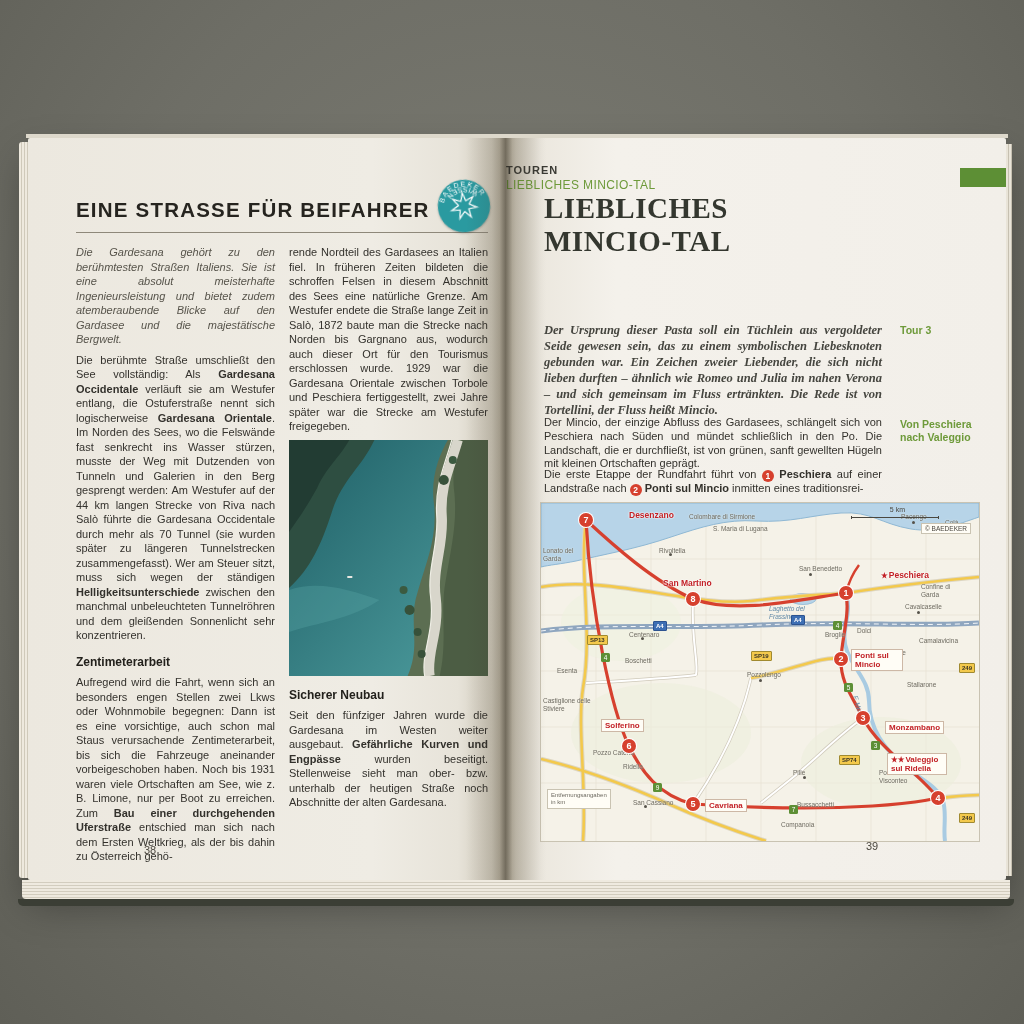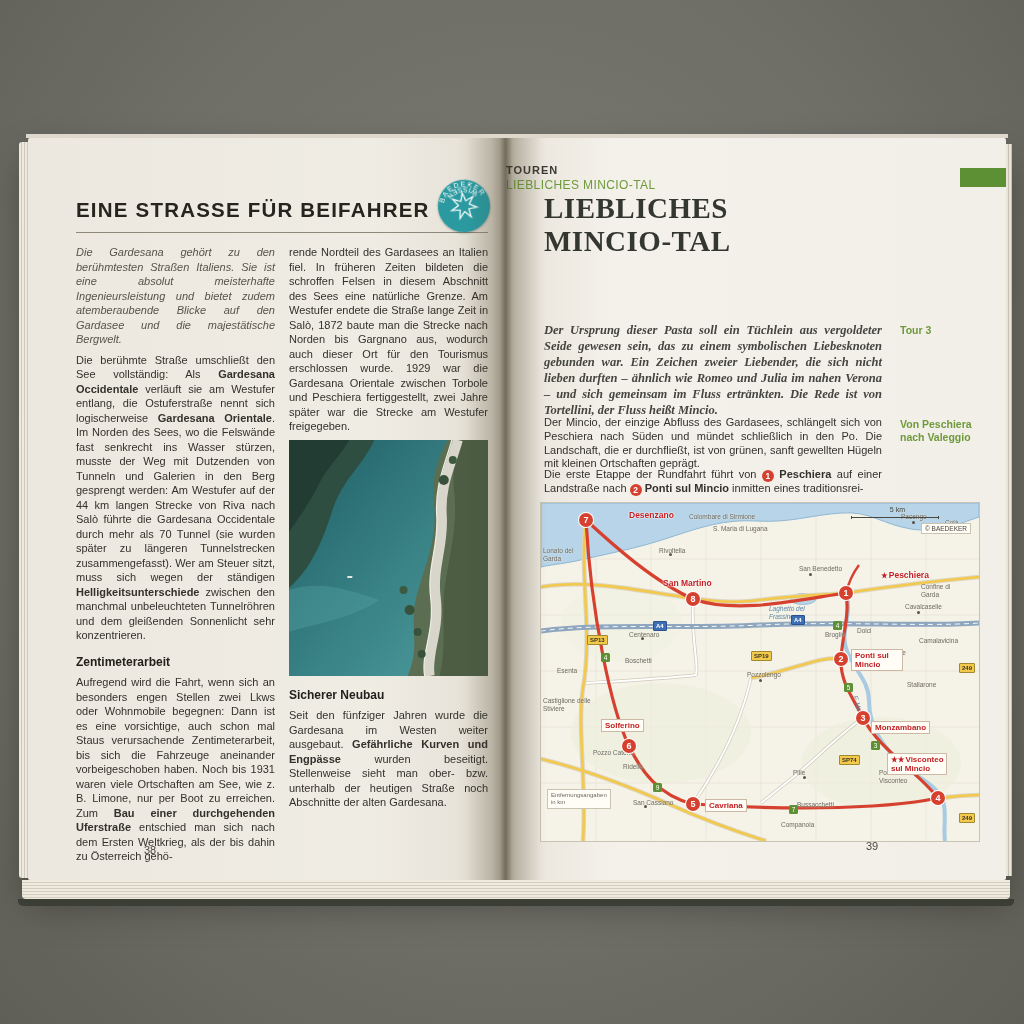--- a/index.html
+++ b/index.html
@@ -306,22 +306,22 @@
       <div class="mk" style="left:293px;top:149px;">2</div>
       <div class="mk" style="left:315px;top:208px;">3</div>
       <div class="mk" style="left:390px;top:288px;">4</div>
       <div class="mk" style="left:145px;top:294px;">5</div>
       <div class="mk" style="left:81px;top:236px;">6</div>
       <div class="mk" style="left:38px;top:10px;">7</div>
       <div class="mk" style="left:145px;top:89px;">8</div>
 
       <div class="tl" style="left:316px;top:68px;margin-left:24px;"><span class="star">★</span><span>Peschiera</span></div>
       <div class="tl box" style="left:310px;top:146px;width:44px;"><span>Ponti sul Mincio</span></div>
-      <div class="tl box" style="left:330px;top:218px;"><span>Monzambano</span></div>
-      <div class="tl box" style="left:346px;top:250px;width:52px;"><span class="star">★★</span><span>Visconteo sul Mincio</span></div>
+      <div class="tl box" style="left:344px;top:218px;"><span>Monzambano</span></div>
+      <div class="tl box" style="left:346px;top:250px;width:52px;"><span class="star">★★</span><span>Valeggio sul Ridella</span></div>
       <div class="tl box" style="left:164px;top:296px;text-align:center;"><span>Cavriana</span></div>
       <div class="tl box" style="left:60px;top:216px;"><span>Solferino</span></div>
       <div class="tl" style="left:56px;top:8px;margin-left:32px;"><span>Desenzano</span></div>
       <div class="tl" style="left:122px;top:76px;"><span>San Martino</span></div>
 
       <div class="scale-label">5 km</div>
       <div class="scale-bar"></div>
       <div class="copyright">© BAEDEKER</div>
       <div class="mapnote">Entfernungsangaben in km</div>
     </div>

